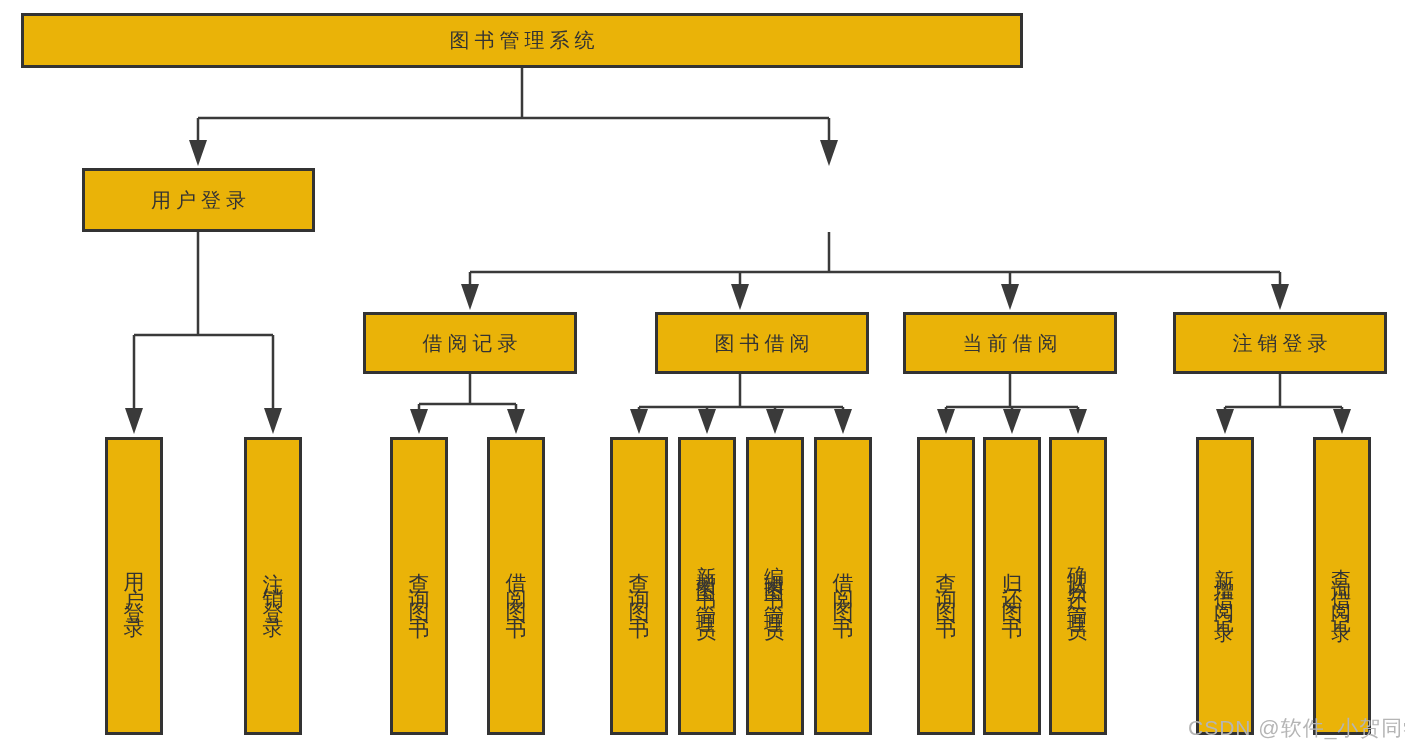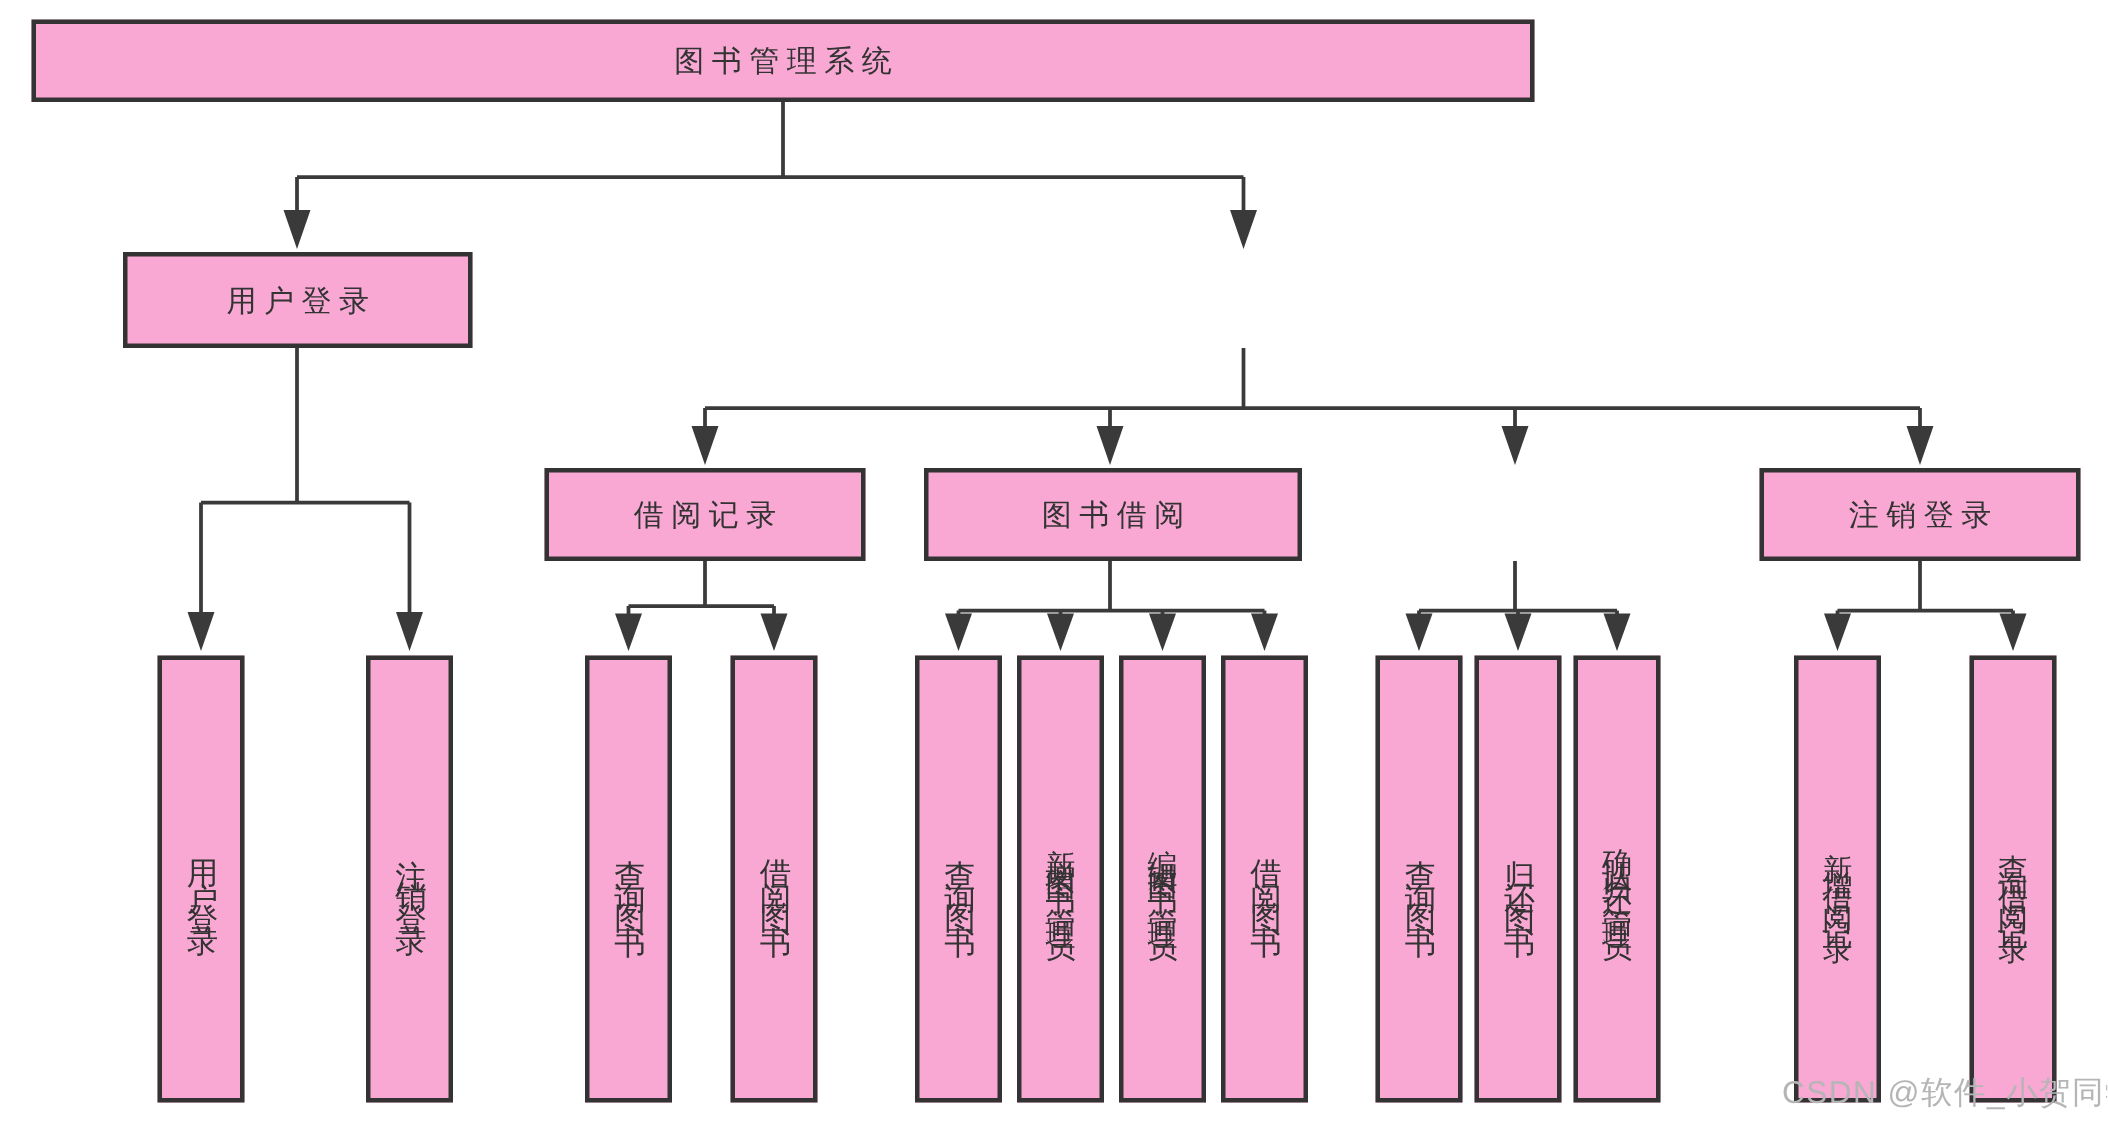--- a/index.html
+++ b/index.html
@@ -16,21 +16,21 @@
     overflow: hidden;
   }
   svg.wires {
     position: absolute;
     left: 0; top: 0;
     z-index: 1;
   }
   .node {
     position: absolute;
     box-sizing: border-box;
-    background: #f9a8d4;
+    background: #eab308;
     border: 3px solid #333333;
     color: #333333;
     display: flex;
     align-items: center;
     justify-content: center;
     z-index: 2;
   }
   .h-node {
     font-size: 20px;
     letter-spacing: 5px;
@@ -122,21 +122,22 @@
       <polygon points="1216,409 1234,409 1225,434"></polygon>
       <polygon points="1333,409 1351,409 1342,434"></polygon>
     </g>
   </svg>
 
   <div class="node h-node" style="left:21px;top:13px;width:1002px;height:55px">图书管理系统</div>
 
   <div class="node h-node" style="left:82px;top:168px;width:233px;height:64px">用户登录</div>
 
   <div class="node h-node" style="left:363px;top:312px;width:214px;height:62px">借阅记录</div>
-  <div class="node h-node" style="left:616px;top:312px;width:252px;height:62px">图书借阅</div>
+  <div class="node h-node" style="left:655px;top:312px;width:214px;height:62px">图书借阅</div>
+  <div class="node h-node" style="left:903px;top:312px;width:214px;height:62px">当前借阅</div>
   <div class="node h-node" style="left:1173px;top:312px;width:214px;height:62px">注销登录</div>
 
   <div class="node v-node v-short" style="left:105px;top:437px;width:58px;height:298px">用户登录</div>
   <div class="node v-node v-short" style="left:244px;top:437px;width:58px;height:298px">注销登录</div>
 
   <div class="node v-node v-short" style="left:390px;top:437px;width:58px;height:298px">查询图书</div>
   <div class="node v-node v-short" style="left:487px;top:437px;width:58px;height:298px">借阅图书</div>
 
   <div class="node v-node v-short" style="left:610px;top:437px;width:58px;height:298px">查询图书</div>
   <div class="node v-node v-long" style="left:678px;top:437px;width:58px;height:298px">新增图书（管理员）</div>

